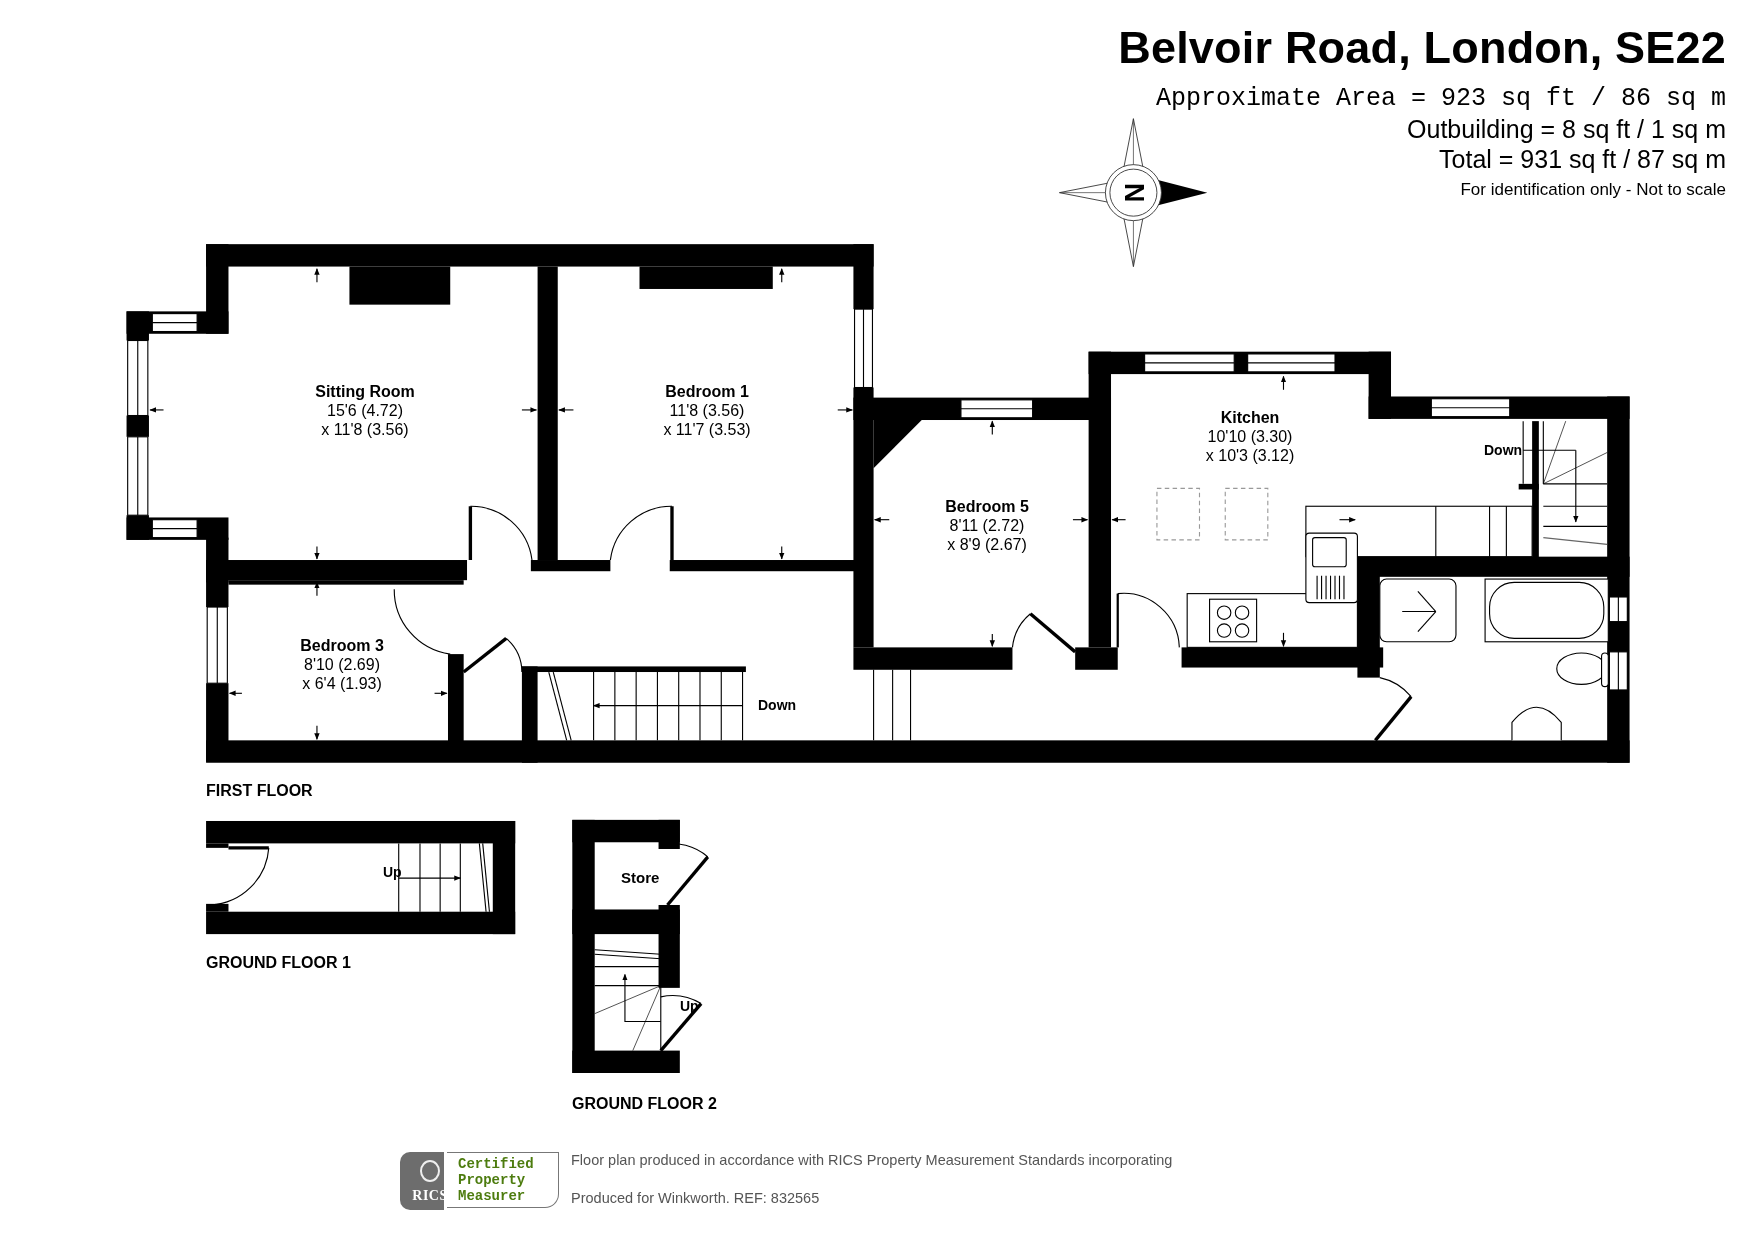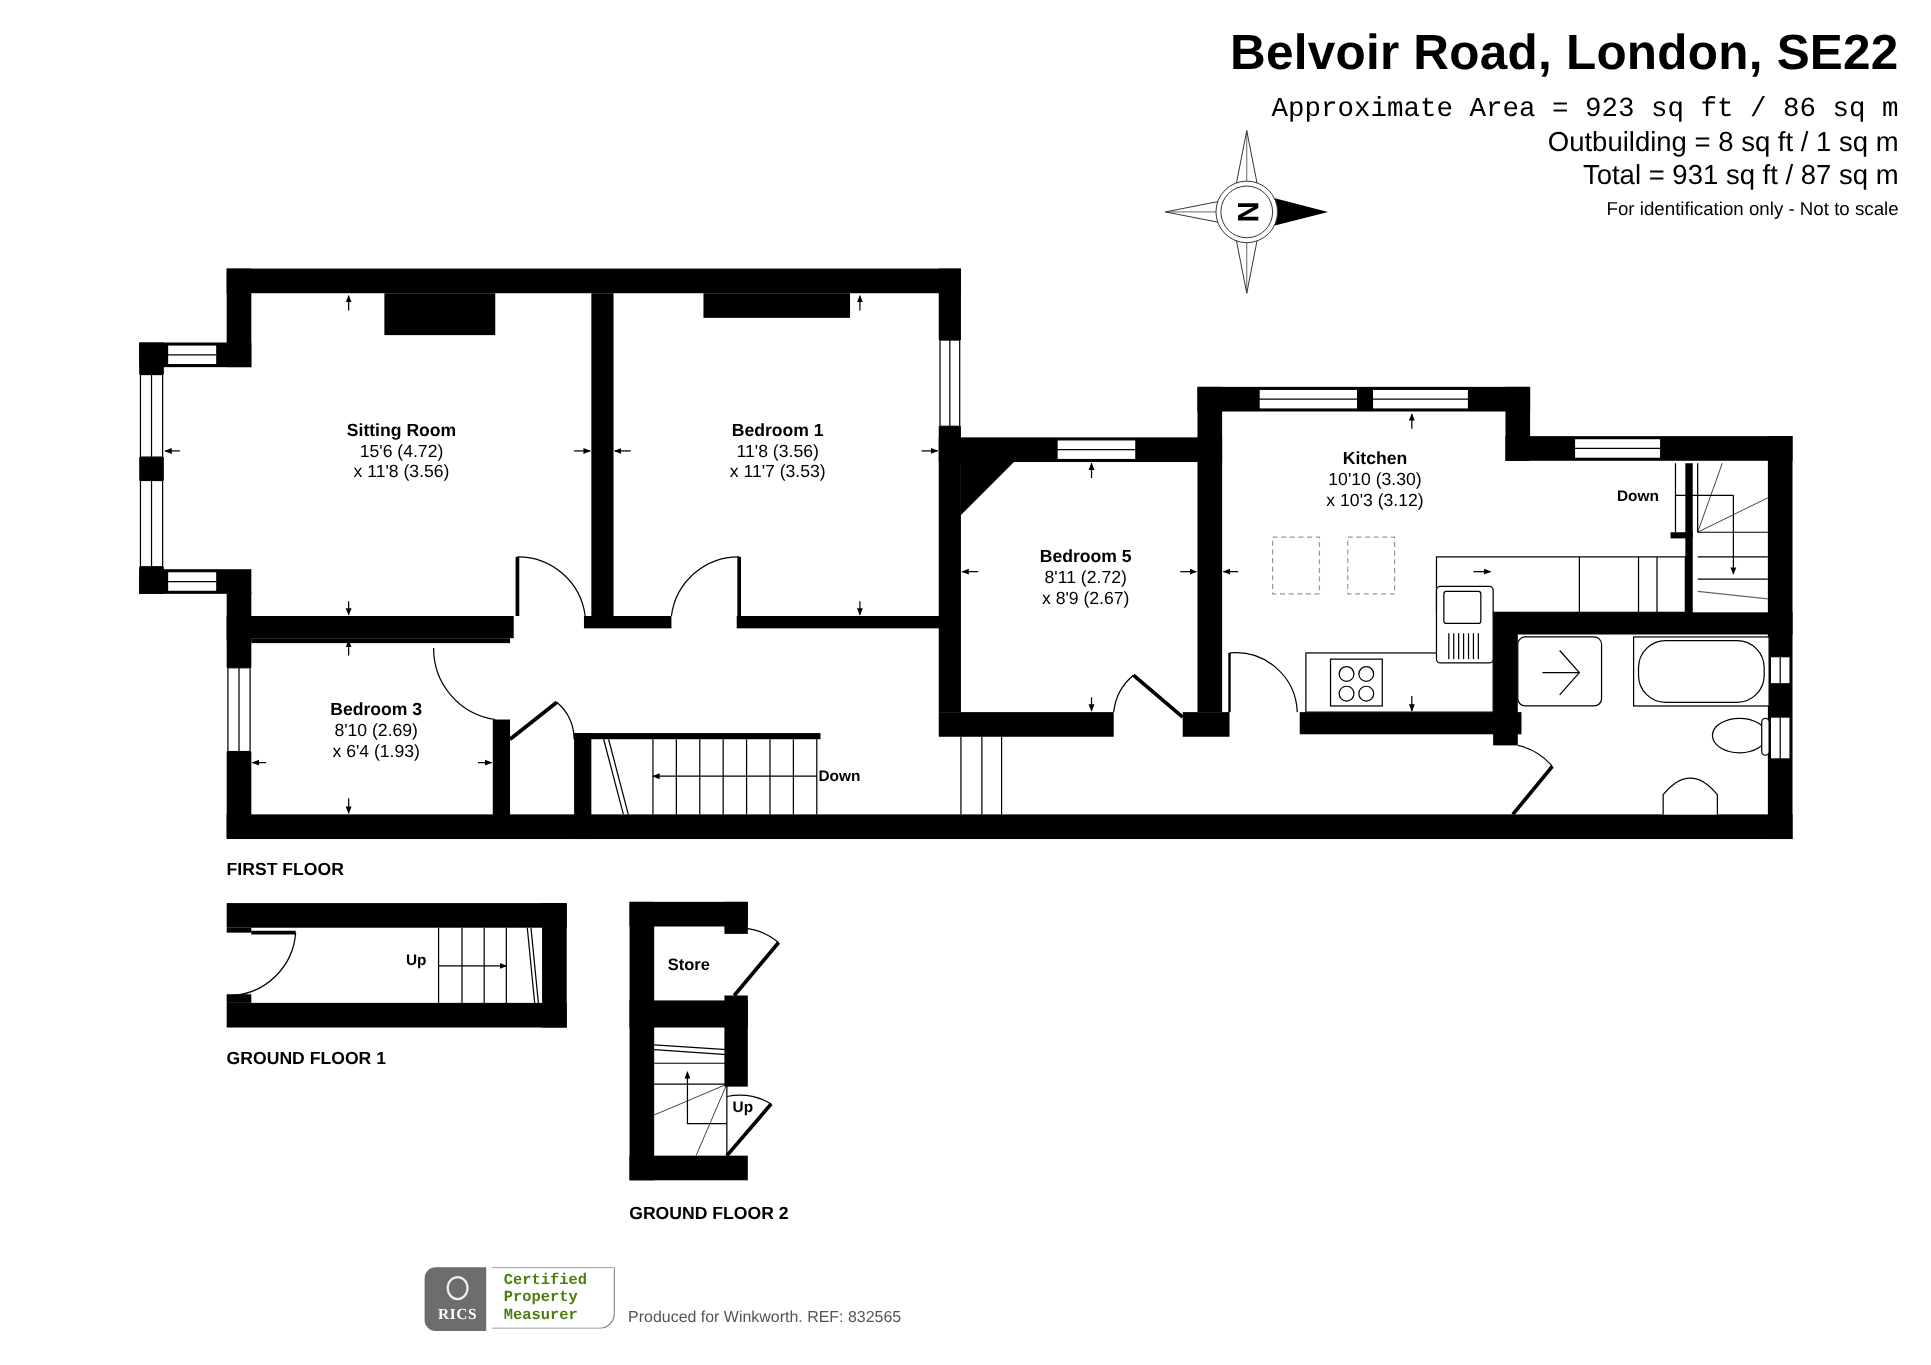--- a/index.html
+++ b/index.html
@@ -6,23 +6,23 @@
   body { width:1755px; height:1241px; position:relative; overflow:hidden; font-family:"Liberation Sans", sans-serif; color:#000; }
   #plan { position:absolute; left:0; top:0; width:1755px; height:1241px; }
   .hdr { position:absolute; right:29px; text-align:right; white-space:nowrap; }
   .title { top:22px; font-size:45px; font-weight:bold; letter-spacing:0.2px; }
   .area { font-size:25px; line-height:30px; }
   .a1 { top:84px;font-family:Liberation Mono, monospace; } .a2 { top:114px; } .a3 { top:144px; }
   .note { top:180px; font-size:17px; }
   .lbl { position:absolute; text-align:center; font-size:16px; line-height:19px; white-space:nowrap; transform:translateX(-50%); }
   .lbl b { font-size:16px; font-weight:bold; display:block; }
   .floor { position:absolute; font-size:16px; font-weight:bold; white-space:nowrap; }
-  .small { position:absolute; font-size:15px; font-weight:bold; white-space:nowrap; }
+  .small { position:absolute; font-size:15px; font-weight:bold; white-space:nowrap;margin-left:14px; }
   .footer-text { position:absolute; left:571px; top:1151px; font-size:14.5px; line-height:19px; color:#555; white-space:nowrap; }
-  .rics { position:absolute; left:386px; top:1152px; width:56px; height:58px; background:#6d6d6d; color:#fff; border-radius:10px 0 0 10px; }
+  .rics { position:absolute; left:400px; top:1152px; width:44px; height:58px; background:#6d6d6d; color:#fff; border-radius:10px 0 0 10px; }
   .rics .lion { position:absolute; left:20px; top:8px; width:20px; height:22px; border-radius:50%; border:2px solid #eee; box-sizing:border-box; }
   .rics .txt { position:absolute; left:0; width:60px; bottom:6px; text-align:center; font-family:"Liberation Serif", serif; font-weight:bold; font-size:14px; letter-spacing:0.5px; }
   .cpm { position:absolute; left:447px; top:1152px; width:112px; height:56px; border:1.5px solid #777; border-left:none; border-radius:0 0 14px 0; box-sizing:border-box; }
   .cpm .t { position:absolute; left:11px; top:3px; font-family:Liberation Mono, monospace; font-weight:bold; font-size:14px; line-height:16px; color:#4d7c0f; }
 </style>
 </head>
 <body>
 
 <svg id="plan" viewBox="0 0 1567 1108" preserveAspectRatio="none" xmlns="http://www.w3.org/2000/svg">
   <defs>
@@ -326,16 +326,16 @@
   <div class="txt">RICS</div>
 </div>
 <div class="cpm">
   <div class="t">
     <span>Certified</span><br>
     <span>Property</span><br>
     <span>Measurer</span>
   </div>
 </div>
 <div class="footer-text">
-  <br>
+  <span>Floor plan produced in accordance with RICS Property Measurement Standards incorporating</span><br>
   <br>
   <span>Produced for Winkworth.   REF: 832565</span>
 </div>
 
 </body></html>

